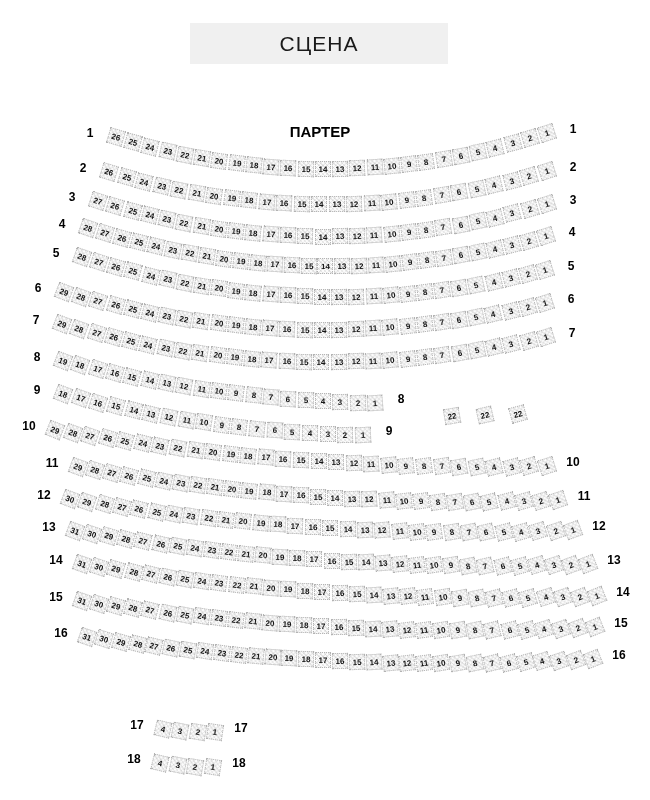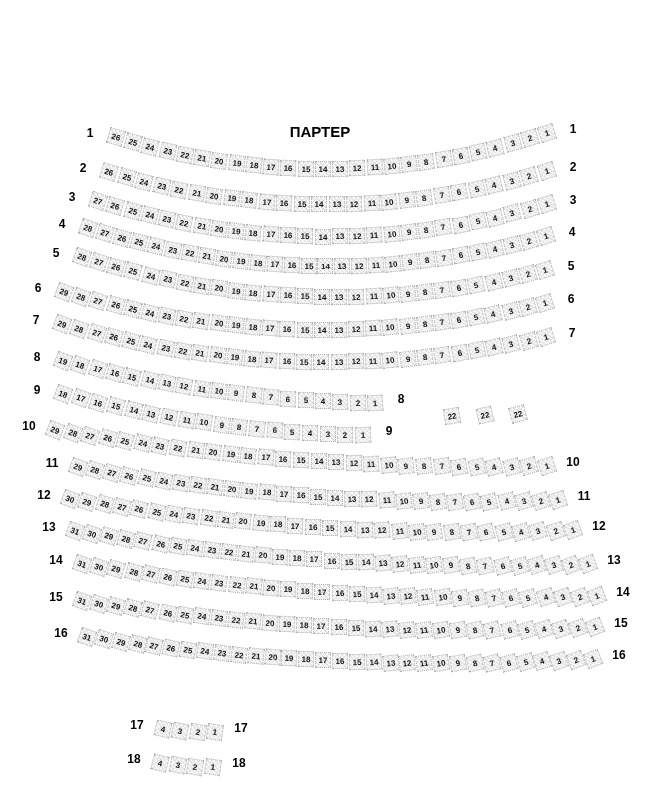--- a/index.html
+++ b/index.html
@@ -27,20 +27,23 @@
       repeating-linear-gradient(-45deg, rgba(140,140,140,.15) 0 1px, transparent 1px 3px);
     color:#151515;font-size:8px;font-weight:bold;
     display:flex;align-items:center;justify-content:center;
     cursor:pointer;user-select:none;
   }
 </style>
 </head>
 <body>
 
 <div id="seatmap">
+  <div class="stage">
+    <span>СЦЕНА</span>
+  </div>
   <div class="section-title">ПАРТЕР</div>
 <div class="row-label" style="left: 90px; top: 133px;">1</div>
     <div class="row-label" style="left: 573px; top: 129px;">1</div>
     <div class="seat" style="left: 116px; top: 137px; transform: translate(-50%, -50%) rotate(16.7deg);">26</div>
     <div class="seat" style="left: 133.24px; top: 142.062px; transform: translate(-50%, -50%) rotate(15.3deg);">25</div>
     <div class="seat" style="left: 150.48px; top: 146.69px; transform: translate(-50%, -50%) rotate(14deg);">24</div>
     <div class="seat" style="left: 167.72px; top: 150.882px; transform: translate(-50%, -50%) rotate(12.6deg);">23</div>
     <div class="seat" style="left: 184.96px; top: 154.638px; transform: translate(-50%, -50%) rotate(11.2deg);">22</div>
     <div class="seat" style="left: 202.2px; top: 157.96px; transform: translate(-50%, -50%) rotate(9.8deg);">21</div>
     <div class="seat" style="left: 219.44px; top: 160.846px; transform: translate(-50%, -50%) rotate(8.4deg);">20</div>

